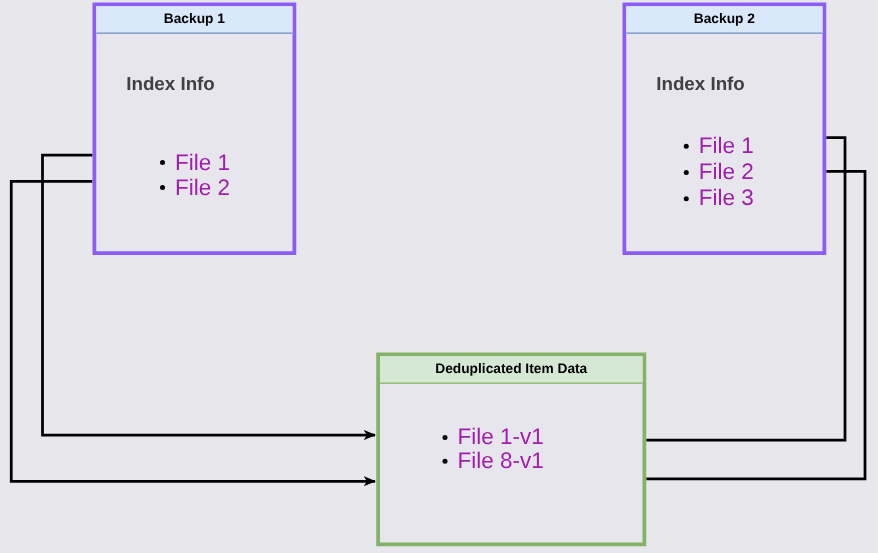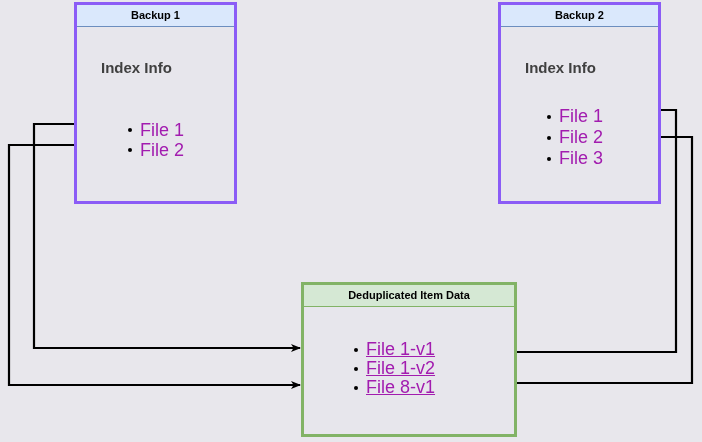--- a/index.html
+++ b/index.html
@@ -87,21 +87,21 @@
   #node-backup1 .bullet-list { left: 49px; top: 93px; }
   #node-backup1 .bullet-list li { height: 20px; line-height: 20px; }
   
   #node-backup2 { left: 498px; top: 2px; width: 163px; height: 202px; }
   #node-backup2 .node-title { left: 24px; top: 32px; }
   #node-backup2 .bullet-list { left: 44px; top: 79px; }
   #node-backup2 .bullet-list li { height: 21px; line-height: 21px; }
   
   #node-dedup { left: 257px; top: 282px; width: 216px; height: 155px; margin-left: 44px; }
   #node-dedup .bullet-list { left: 48px; top: 33px; }
-  #node-dedup .bullet-list li { height: 19px; line-height: 19px; text-decoration: underline; }
+  #node-dedup .bullet-list li { height: 19px; line-height: 19px; }
 </style>
 </head>
 <body>
 
 <div id="canvas">
 
   <svg class="edges" width="702" height="442" viewBox="0 0 702 442">
     <defs>
       <marker id="arrow-right" markerWidth="10" markerHeight="8" refX="9" refY="4" orient="auto" markerUnits="userSpaceOnUse">
         <path d="M0,0 L10,4 L0,8 L2.6,4 Z" fill="#000000"></path>
@@ -141,19 +141,18 @@
         <li>File 3</li>
       </ul>
     </div>
   </div>
 
   <div class="node green" id="node-dedup">
     <div class="node-header">Deduplicated Item Data</div>
     <div class="node-body">
       <ul class="bullet-list">
         <li>File 1-v1</li>
-        <li>File 1-v2</li>
         <li>File 8-v1</li>
       </ul>
     </div>
   </div>
 
 </div>
 
 </body></html>

